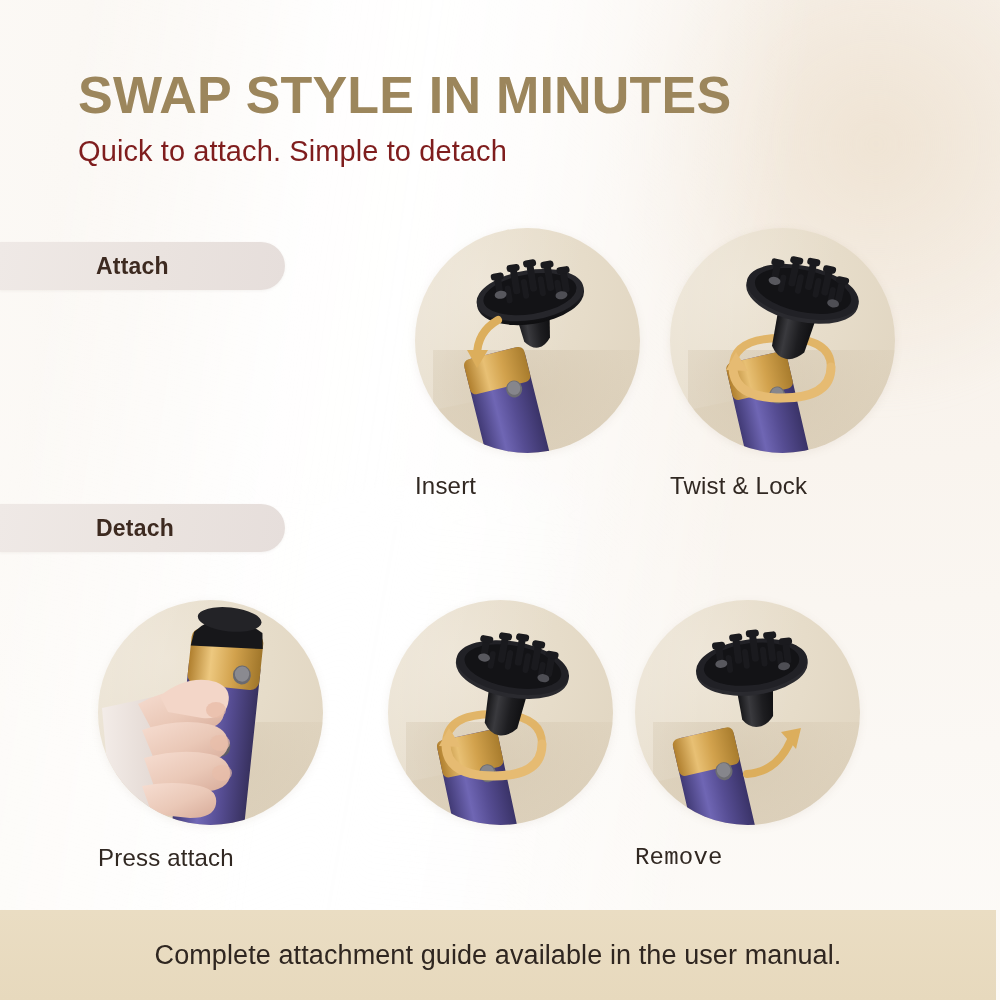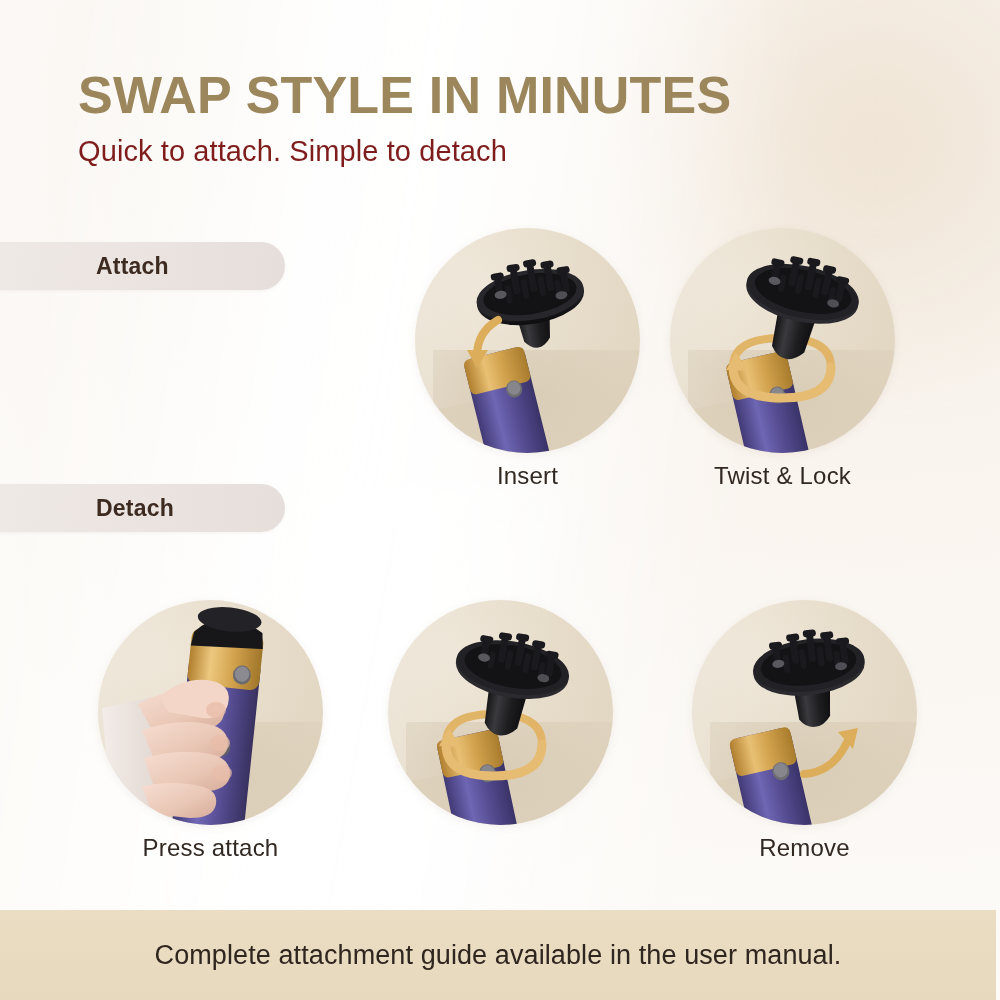--- a/index.html
+++ b/index.html
@@ -41,42 +41,42 @@
   .pill{
     position:absolute;left:0;display:flex;align-items:center;
     height:48px;width:285px;box-sizing:border-box;
     padding-left:96px;
     border-radius:0 27px 27px 0;
     background:linear-gradient(100deg,#efe9e6 0%,#eae3df 55%,#e6dedb 100%);
     box-shadow:0 1px 3px rgba(120,100,85,.07);
   }
   .pill-label{font-size:23px;font-weight:700;color:#3d2a20;letter-spacing:.2px;}
   .pill-attach{top:242px;}
-  .pill-detach{top:484px;}
+  .pill-detach{top:504px;}
 
   
   .tile{position:absolute;}
   .circle{
     position:relative;width:225px;height:225px;border-radius:50%;
     overflow:hidden;
     background:
       radial-gradient(circle at 30% 26%,#ece3d3 0%,#e6dcc9 46%,#ded2bd 100%);
     box-shadow:0 2px 9px rgba(150,130,105,.10);
   }
   .circle .sheen{
     position:absolute;left:-22%;top:-30%;width:150%;height:100%;
     background:linear-gradient(112deg,rgba(255,255,255,.40) 0%,rgba(255,255,255,.10) 40%,rgba(255,255,255,0) 62%);
     transform:rotate(-12deg);
   }
   .circle .sheen2{
     position:absolute;right:-28%;bottom:-34%;width:120%;height:80%;
     background:radial-gradient(ellipse at 30% 20%,rgba(206,191,166,.55),rgba(206,191,166,0) 70%);
   }
   .caption{
-    margin-top:9px;text-align:center;width:225px;
+    margin-top:19px;width:225px;
     font-size:24px;color:#312822;font-weight:400;letter-spacing:.2px;
   }
 
   
   .art{position:absolute;inset:0;}
   .art svg{position:absolute;inset:0;width:100%;height:100%;}
 
   
   .footer{
     position:absolute;left:0;right:4px;bottom:0;height:90px;
@@ -364,21 +364,21 @@
             <ellipse cx="89" cy="62" rx="6" ry="4" fill="#58585e"></ellipse>
             <ellipse cx="151" cy="72" rx="6" ry="4" fill="#4e4e54"></ellipse>
           </g>
           <path d="M58 144 Q58 176 106 176 Q154 176 154 144" stroke="#e6bb72" stroke-width="9" fill="none" stroke-linecap="round"></path>
           <path d="M61 128 L51 146 L73 147 Z" fill="#e6bb72"></path>
         </svg>
       </div>
     </div>
   </div>
 
-  <div class="tile" style="left:692px;top:600px;">
+  <div class="tile" style="left:635px;top:600px;font-family:Liberation Mono, monospace;">
     <div class="circle">
       <div class="sheen"></div>
       <div class="sheen2"></div>
       <div class="art">
         <svg viewBox="0 0 225 225">
           <defs>
             <linearGradient id="goldE" x1="0" y1="0" x2="1" y2="0">
               <stop offset="0" stop-color="#b07f2e"></stop>
                 <stop offset=".32" stop-color="#e8c074"></stop>
               <stop offset=".6" stop-color="#d2a24d"></stop>

